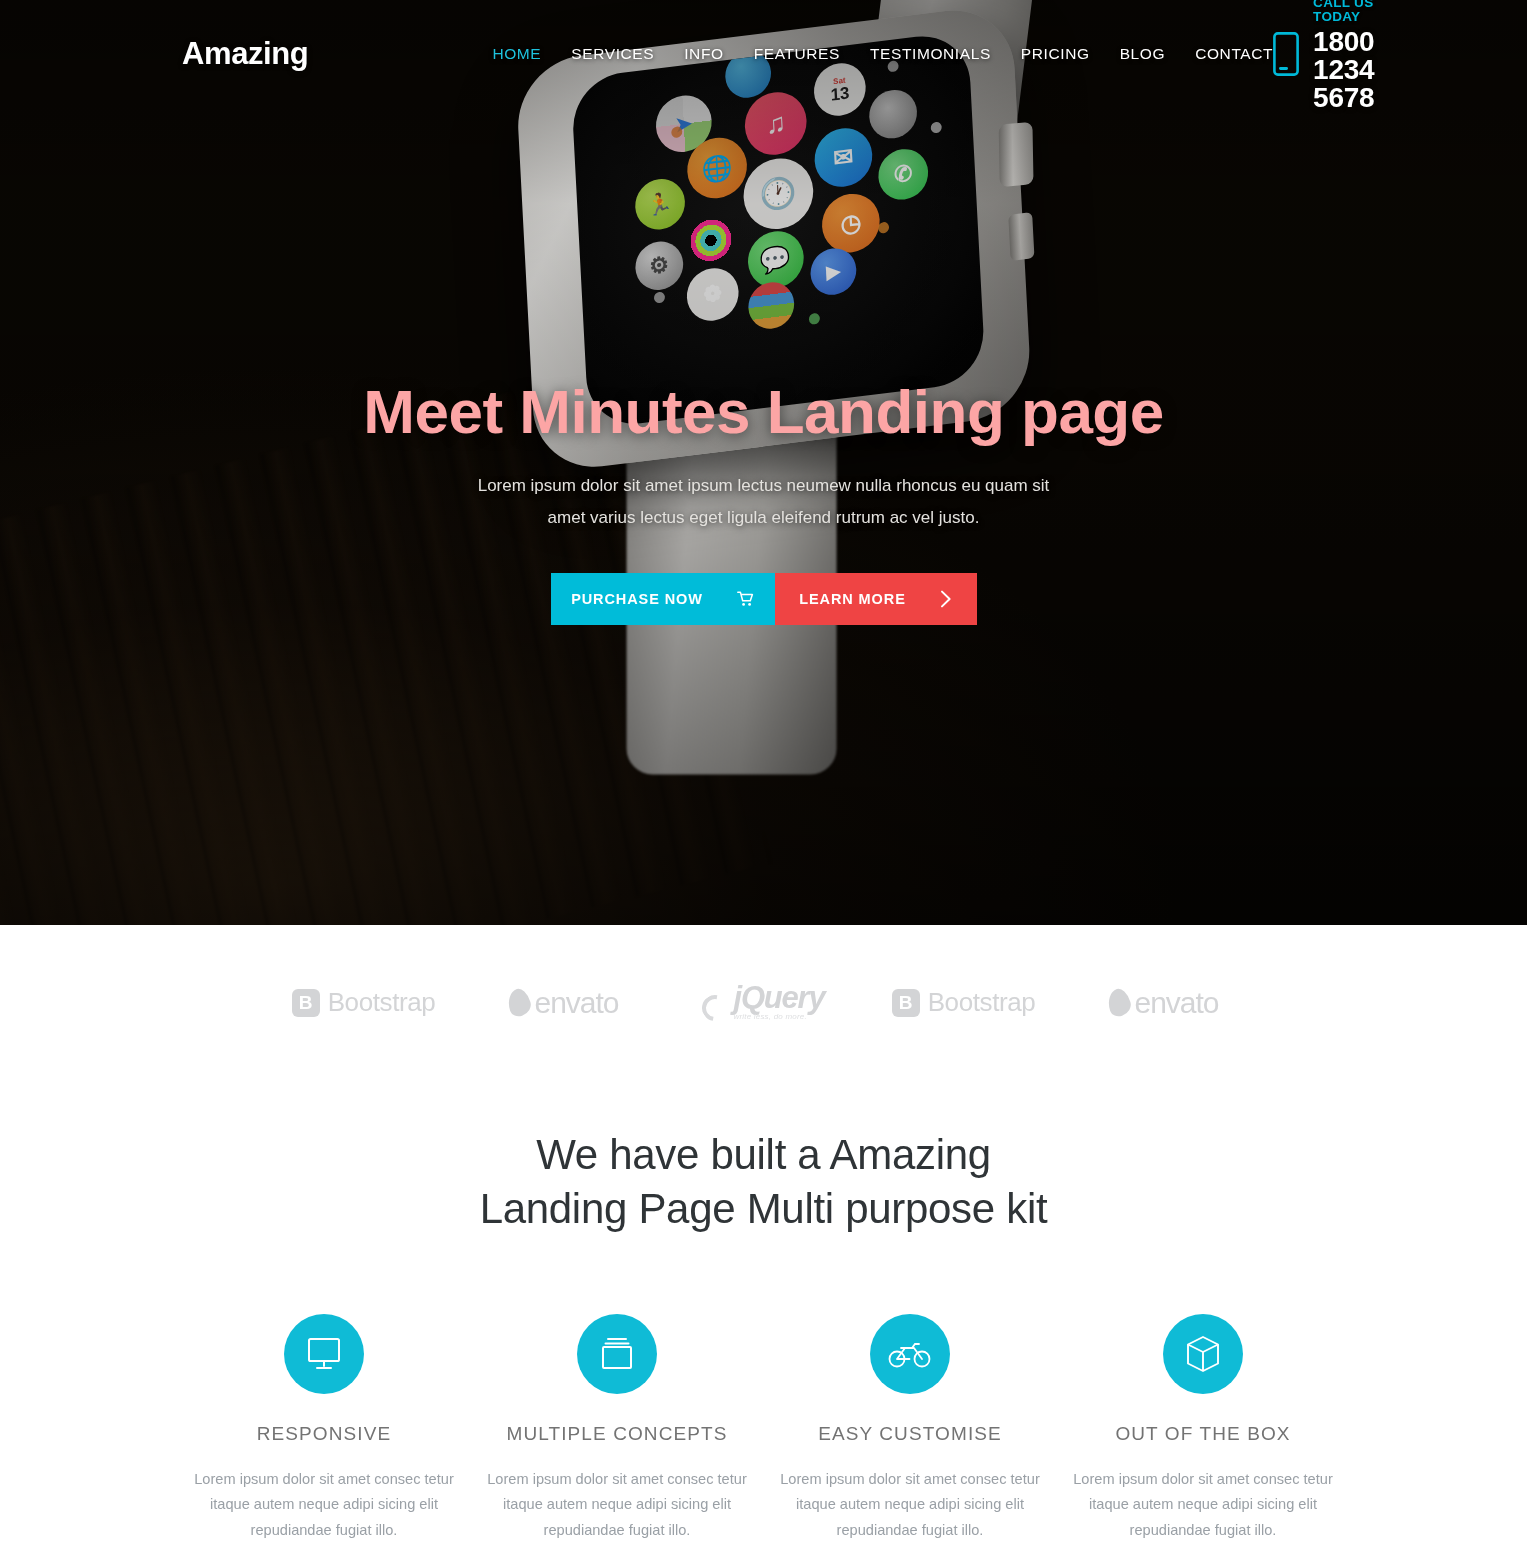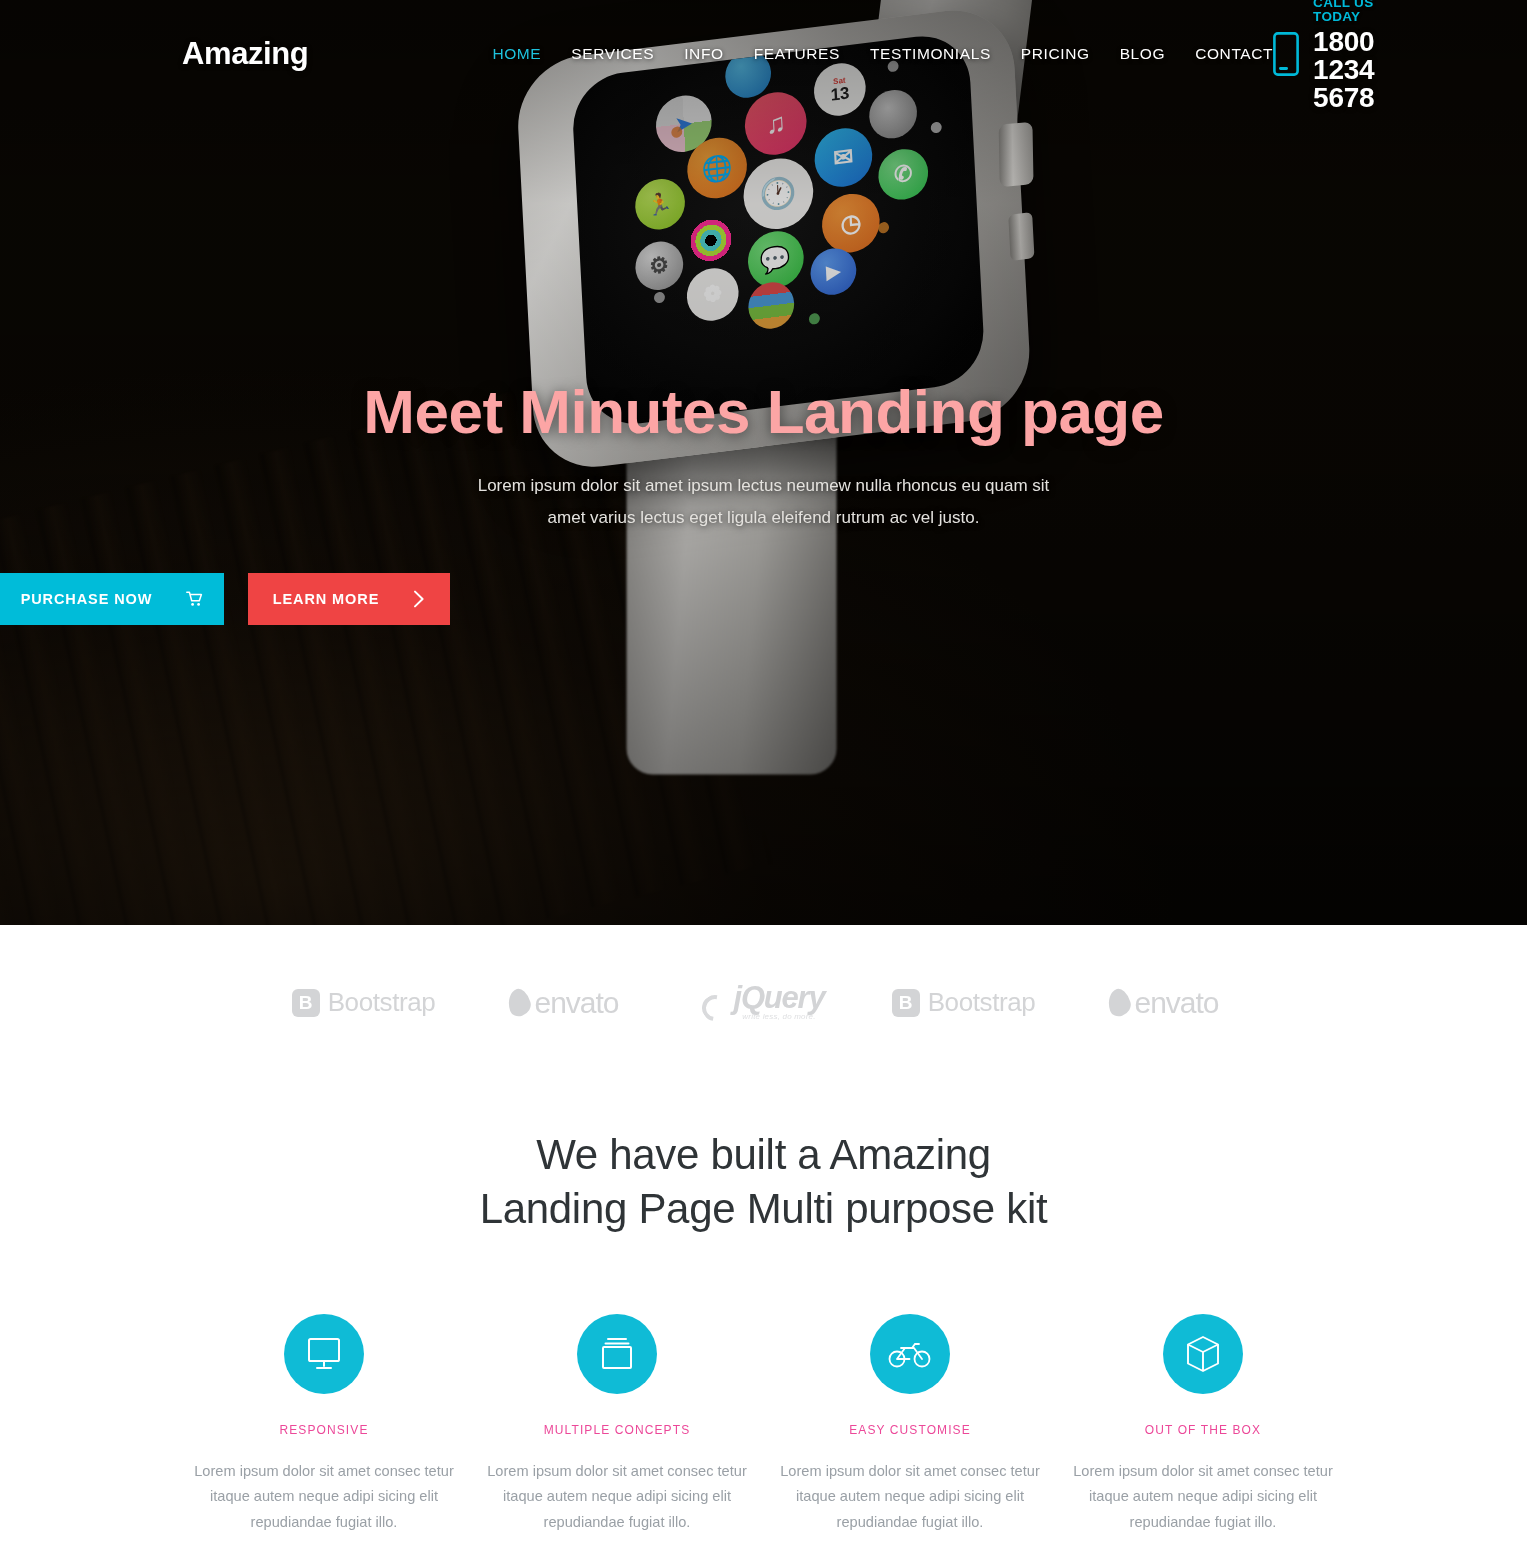--- a/index.html
+++ b/index.html
@@ -184,21 +184,21 @@
   }
   .hero-sub {
     margin-top: 24px;
     color: #e4e2de;
     font-size: 17px;
     line-height: 1.85;
     text-shadow: 0 1px 6px rgba(0,0,0,.65);
   }
   .btn-row {
     margin-top: 40px;
-    display: flex; justify-content: flex-start; gap: 24px;
+    display: flex; justify-content: center; 
   }
   .btn {
     display: flex; align-items: center; justify-content: center; gap: 34px;
     height: 52px; border: 0; cursor: pointer;
     font-size: 14.5px; font-weight: 700; letter-spacing: 0.9px;
     color: #ffffff;
     font-family: "Liberation Sans", sans-serif;
   }
   .btn-primary { background: #00bcd9; width: 224px; }
   .btn-dark { background: #ef4444; width: 202px; }
@@ -234,21 +234,21 @@
   .brand-jquery { display:flex; align-items:flex-end; gap:5px; }
   .jq-swirl {
     width: 26px; height: 26px; border-radius:50%;
     border: 4px solid #d9dadc; border-right-color: transparent; border-bottom-color: transparent;
     transform: rotate(-35deg);
   }
   .jq-text {
     font-size: 31px; color:#d3d4d6; font-style: italic; font-weight:700;
     letter-spacing:-1.2px; line-height:.82;
   }
-  .jq-tag { font-size: 8px; color:#dedfe1; font-style: italic; letter-spacing:.2px; display:block; text-align:center; }
+  .jq-tag { font-size: 8px; color:#dedfe1; font-style: italic; letter-spacing:.2px; display:block; text-align:left; }
 
   
   .features-section { background:#fff; padding-top: 48px; }
   .sec-title {
     text-align: center;
     font-size: 42px;
     font-weight: 400;
     color: #2f3437;
     line-height: 1.28;
     letter-spacing: -0.3px;
@@ -265,22 +265,22 @@
     padding: 0 10px;
   }
   .fcircle {
     width: 80px; height: 80px; border-radius: 50%;
     background: #0fbbd6;
     margin: 0 auto;
     display: flex; align-items: center; justify-content: center;
   }
   .fname {
     margin-top: 29px;
-    font-size: 12px;
-    color: #ec4899;
+    font-size: 19px;
+    color: #737373;
     letter-spacing: 1.1px;
   }
   .fdesc {
     margin-top: 22px;
     font-size: 14.6px;
     line-height: 1.75;
     color: #9aa0a6;
   }
 </style>
 </head>

